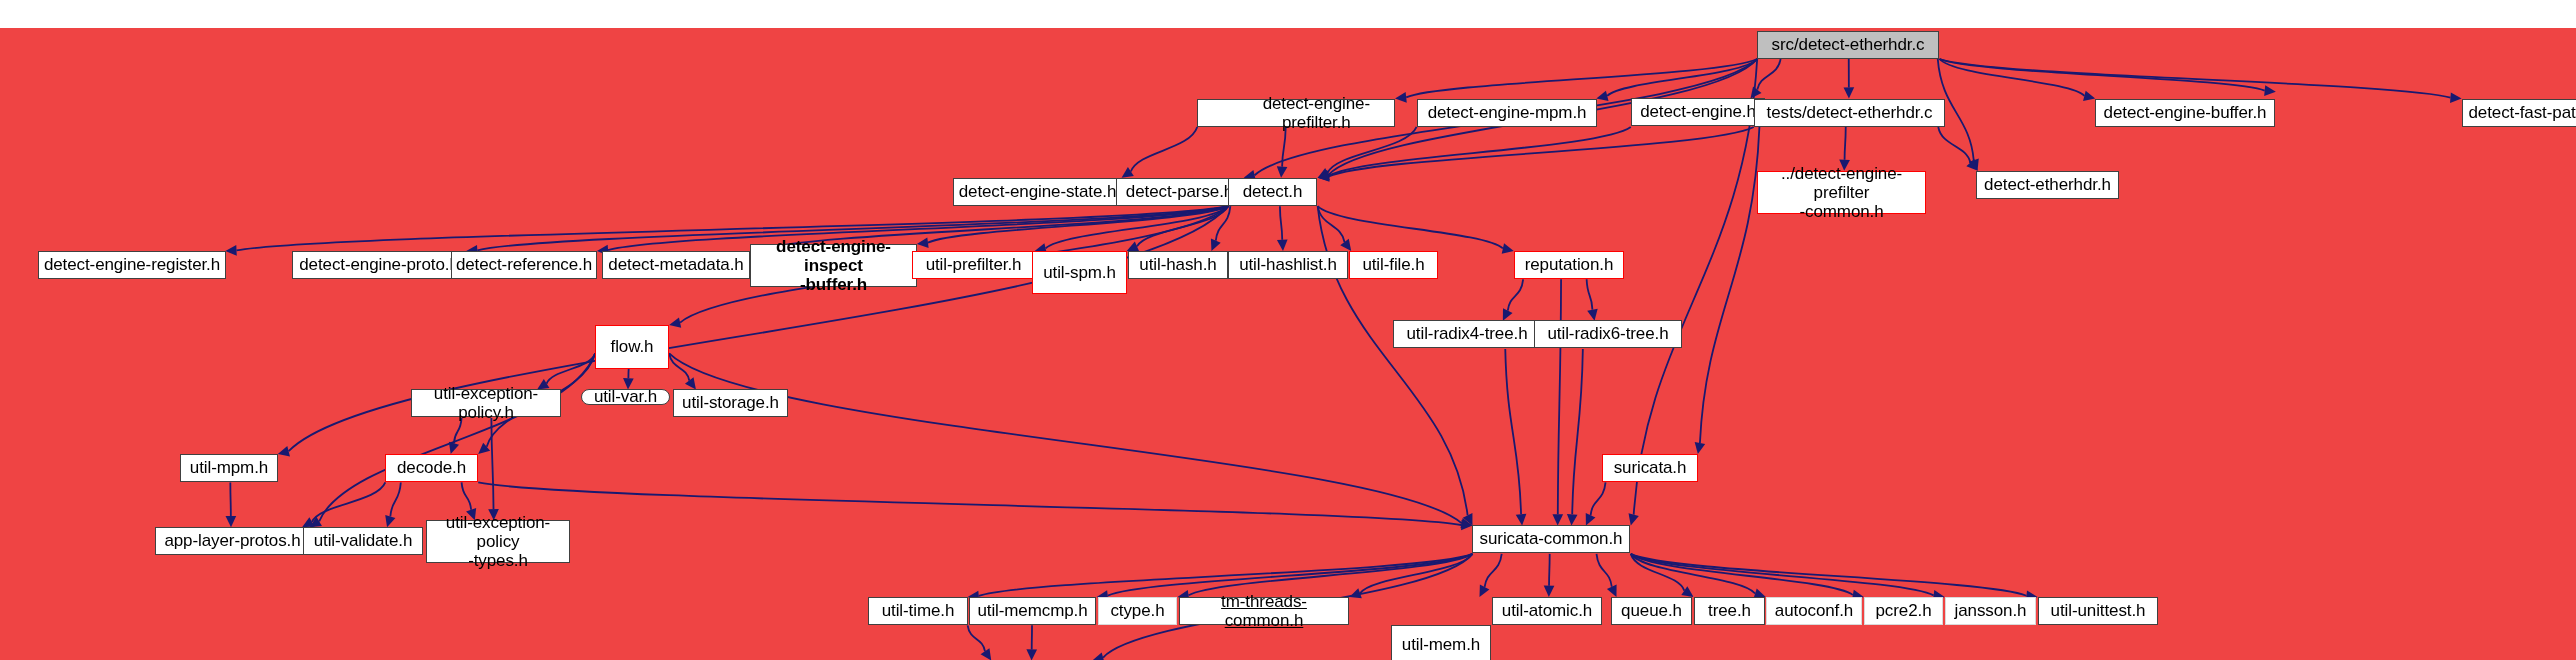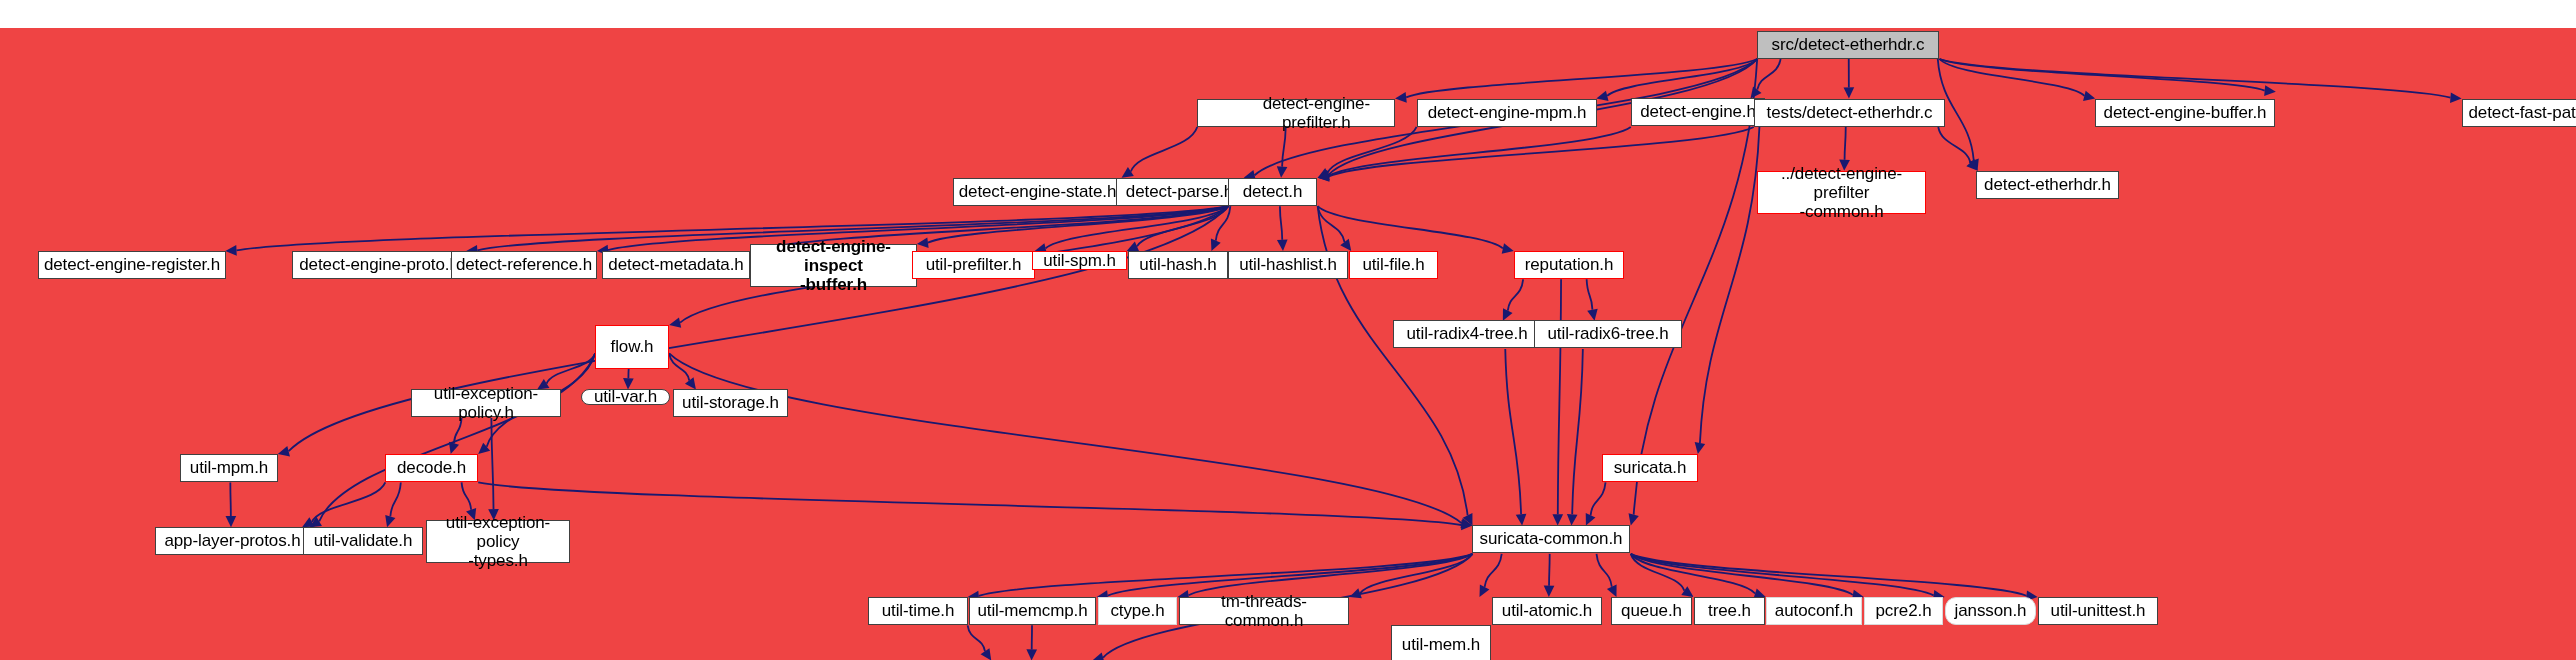--- a/index.html
+++ b/index.html
@@ -221,21 +221,21 @@
       <div class="gnode red" style="left: 1757px; top: 143px; width: 169px; height: 43px;">../detect-engine-prefilter
 -common.h</div>
       <div class="gnode" style="left: 1976px; top: 143px; width: 143px; height: 28px;">detect-etherhdr.h</div>
       <div class="gnode" style="left: 38px; top: 223px; width: 188px; height: 28px;">detect-engine-register.h</div>
       <div class="gnode" style="left: 292px; top: 223px; width: 174px; height: 28px;">detect-engine-proto.h</div>
       <div class="gnode" style="left: 451px; top: 223px; width: 146px; height: 28px;">detect-reference.h</div>
       <div class="gnode" style="left: 602px; top: 223px; width: 148px; height: 28px;">detect-metadata.h</div>
       <div class="gnode" style="left: 750px; top: 216px; width: 167px; height: 43px; font-weight: bold;">detect-engine-inspect
 -buffer.h</div>
       <div class="gnode red" style="left: 912px; top: 223px; width: 123px; height: 28px;">util-prefilter.h</div>
-      <div class="gnode red" style="left: 1032px; top: 223px; width: 95px; height: 19px;">util-spm.h</div>
+      <div class="gnode red" style="left: 1032px; top: 223px; width: 95px; height: 43px;">util-spm.h</div>
       <div class="gnode" style="left: 1128px; top: 223px; width: 100px; height: 28px;">util-hash.h</div>
       <div class="gnode" style="left: 1228px; top: 223px; width: 120px; height: 28px;">util-hashlist.h</div>
       <div class="gnode red" style="left: 1349px; top: 223px; width: 89px; height: 28px;">util-file.h</div>
       <div class="gnode red" style="left: 1514px; top: 223px; width: 110px; height: 28px;">reputation.h</div>
       <div class="gnode" style="left: 1393px; top: 292px; width: 148px; height: 28px;">util-radix4-tree.h</div>
       <div class="gnode" style="left: 1534px; top: 292px; width: 148px; height: 28px;">util-radix6-tree.h</div>
       <div class="gnode red" style="left: 595px; top: 297px; width: 74px; height: 44px;">flow.h</div>
       <div class="gnode" style="left: 411px; top: 361px; width: 150px; height: 28px;">util-exception-policy.h</div>
       <div class="gnode" style="left: 581px; top: 361px; width: 89px; height: 16px; border-radius: 9px;">util-var.h</div>
       <div class="gnode" style="left: 673px; top: 361px; width: 115px; height: 28px;">util-storage.h</div>
@@ -243,25 +243,25 @@
       <div class="gnode red" style="left: 385px; top: 426px; width: 93px; height: 28px;">decode.h</div>
       <div class="gnode red" style="left: 1602px; top: 426px; width: 96px; height: 28px;">suricata.h</div>
       <div class="gnode" style="left: 155px; top: 499px; width: 155px; height: 28px;">app-layer-protos.h</div>
       <div class="gnode" style="left: 303px; top: 499px; width: 120px; height: 28px;">util-validate.h</div>
       <div class="gnode" style="left: 426px; top: 492px; width: 144px; height: 43px;">util-exception-policy
 -types.h</div>
       <div class="gnode" style="left: 1472px; top: 497px; width: 158px; height: 28px;">suricata-common.h</div>
       <div class="gnode" style="left: 868px; top: 569px; width: 100px; height: 28px;">util-time.h</div>
       <div class="gnode" style="left: 969px; top: 569px; width: 127px; height: 28px;">util-memcmp.h</div>
       <div class="gnode sys" style="left: 1098px; top: 569px; width: 79px; height: 28px;">ctype.h</div>
-      <div class="gnode" style="left: 1179px; top: 569px; width: 170px; height: 28px;">tm-threads-common.h</div>
+      <div class="gnode" style="left: 1179px; top: 569px; width: 170px; height: 28px; text-decoration: underline;">tm-threads-common.h</div>
       <div class="gnode" style="left: 1391px; top: 597px; width: 100px; height: 40px;">util-mem.h</div>
       <div class="gnode" style="left: 1492px; top: 569px; width: 110px; height: 28px;">util-atomic.h</div>
       <div class="gnode" style="left: 1611px; top: 569px; width: 81px; height: 28px;">queue.h</div>
       <div class="gnode" style="left: 1694px; top: 569px; width: 71px; height: 28px;">tree.h</div>
       <div class="gnode sys" style="left: 1766px; top: 569px; width: 96px; height: 28px;">autoconf.h</div>
       <div class="gnode sys" style="left: 1864px; top: 569px; width: 79px; height: 28px;">pcre2.h</div>
-      <div class="gnode sys" style="left: 1945px; top: 569px; width: 91px; height: 28px; border-radius: 11px;">jansson.h</div>
+      <div class="gnode sys" style="left: 1945px; top: 569px; width: 91px; height: 28px;">jansson.h</div>
       <div class="gnode" style="left: 2038px; top: 569px; width: 120px; height: 28px;">util-unittest.h</div>
       <div class="gnode" style="left: 969px; top: 632px; width: 123px; height: 28px;">util-optimize.h</div>
     </div>
 </div>
 
 
 </body></html>

